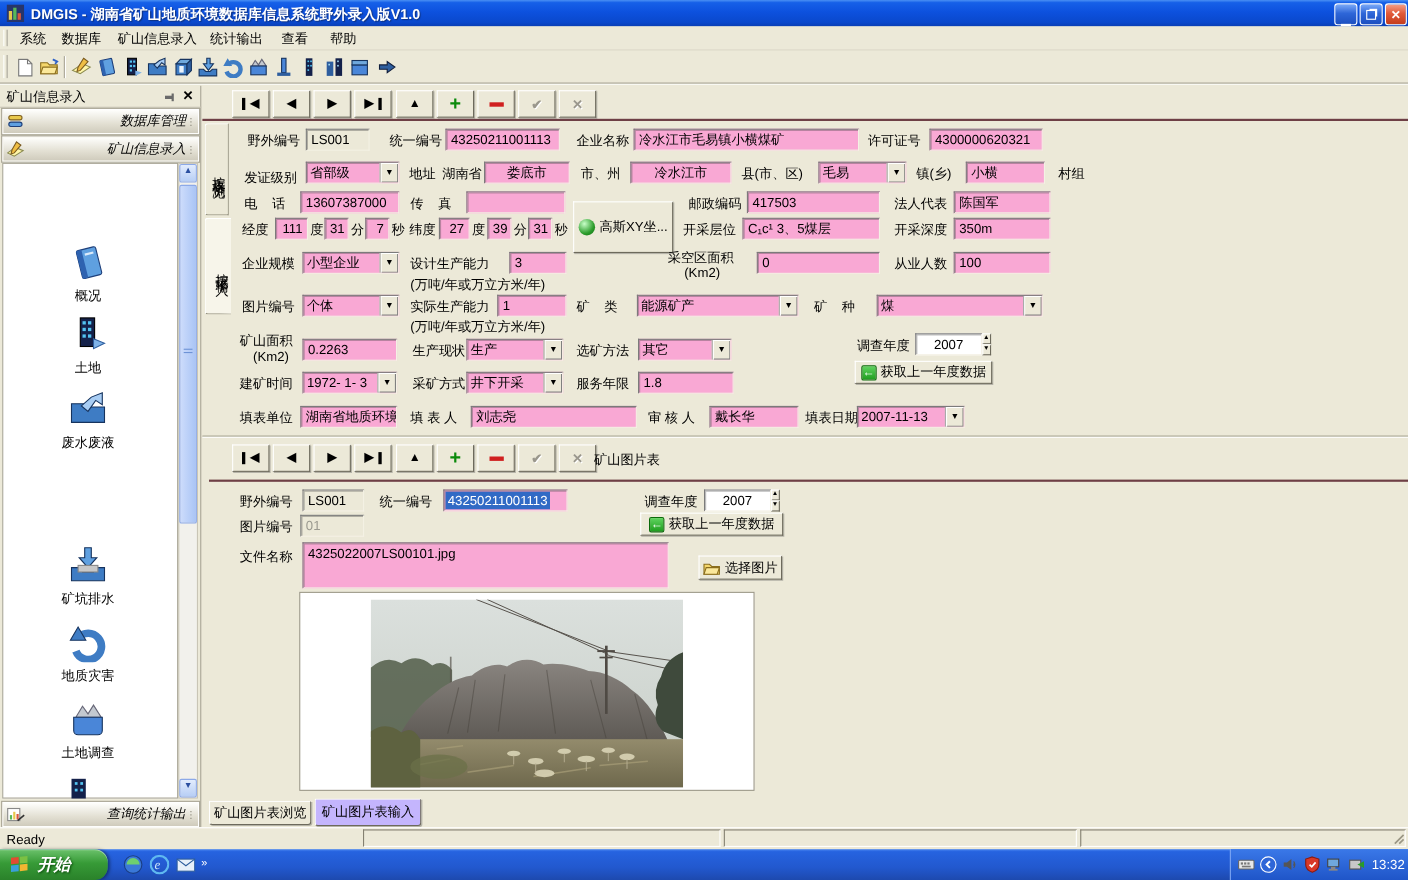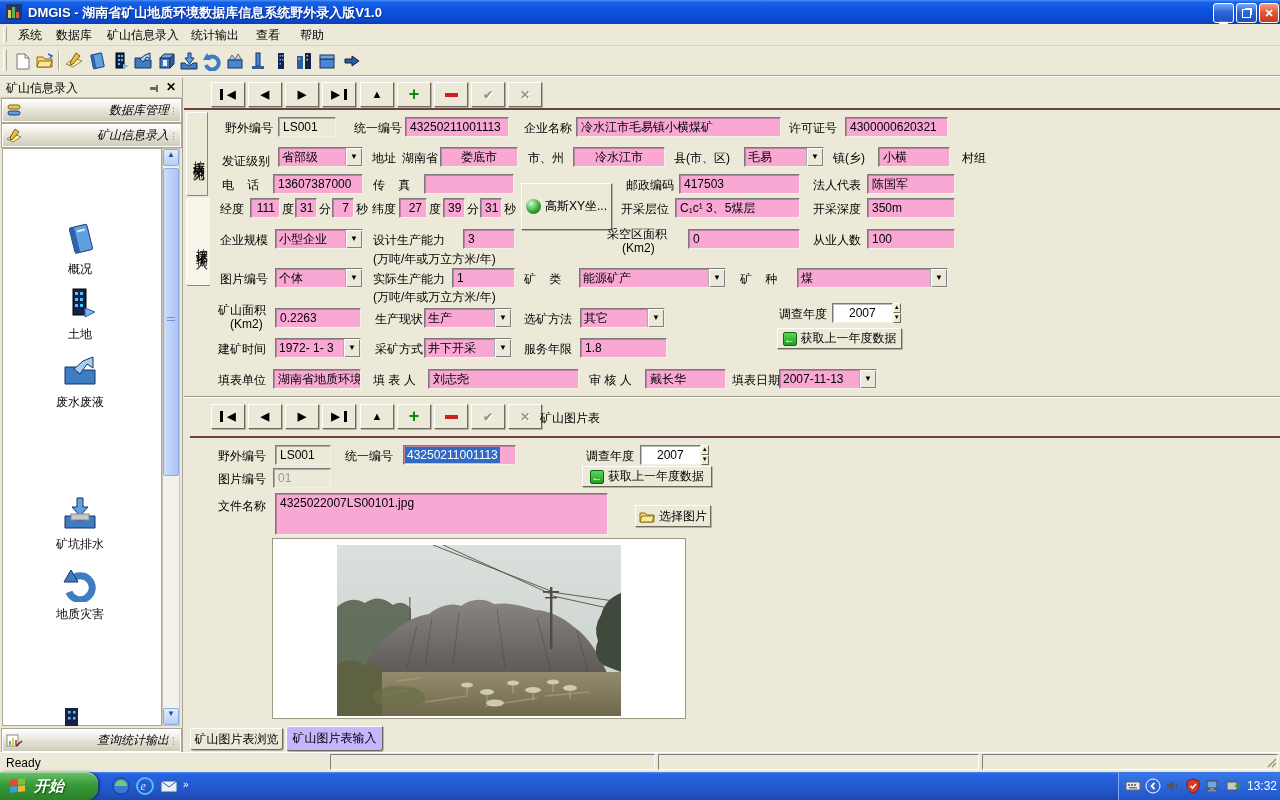--- a/index.html
+++ b/index.html
@@ -275,20 +275,27 @@
       </svg>
     <div class="cap">矿坑排水</div>
   </div>
   <div class="sbitem" style="top:488px">
     <svg width="36" height="36">
         <path d="M9 14 a12 12 0 1 1 -2 12" fill="none" stroke="#3E7CC4" stroke-width="7"></path>
         <polygon points="2,16 16,16 9,4" fill="#3E7CC4" stroke="#16335E"></polygon>
       </svg>
     <div class="cap">地质灾害</div>
   </div>
+  <div class="sbitem" style="top:558px">
+    <svg width="36" height="36">
+        <polygon points="7,16 13,6 18,13 23,5 30,16" fill="#C3C9D0" stroke="#667"></polygon>
+        <path d="M5 16 h26 v12 a4 4 0 0 1 -4 4 h-18 a4 4 0 0 1 -4 -4z" fill="#4A86D8" stroke="#16335E"></path>
+      </svg>
+    <div class="cap">土地调查</div>
+  </div>
   <div class="abs" style="left:60px;top:628px;width:24px;height:20px;overflow:hidden">
     <svg width="24" height="28">
         <rect x="5" y="2" width="13" height="26" fill="#14214A"></rect>
         <g fill="#53C3F0">
           <rect x="8" y="5" width="2.5" height="2.5"></rect>
           <rect x="13" y="5" width="2.5" height="2.5"></rect>
           <rect x="8" y="11" width="2.5" height="2.5"></rect>
           <rect x="13" y="11" width="2.5" height="2.5"></rect>
         </g>
       </svg>

